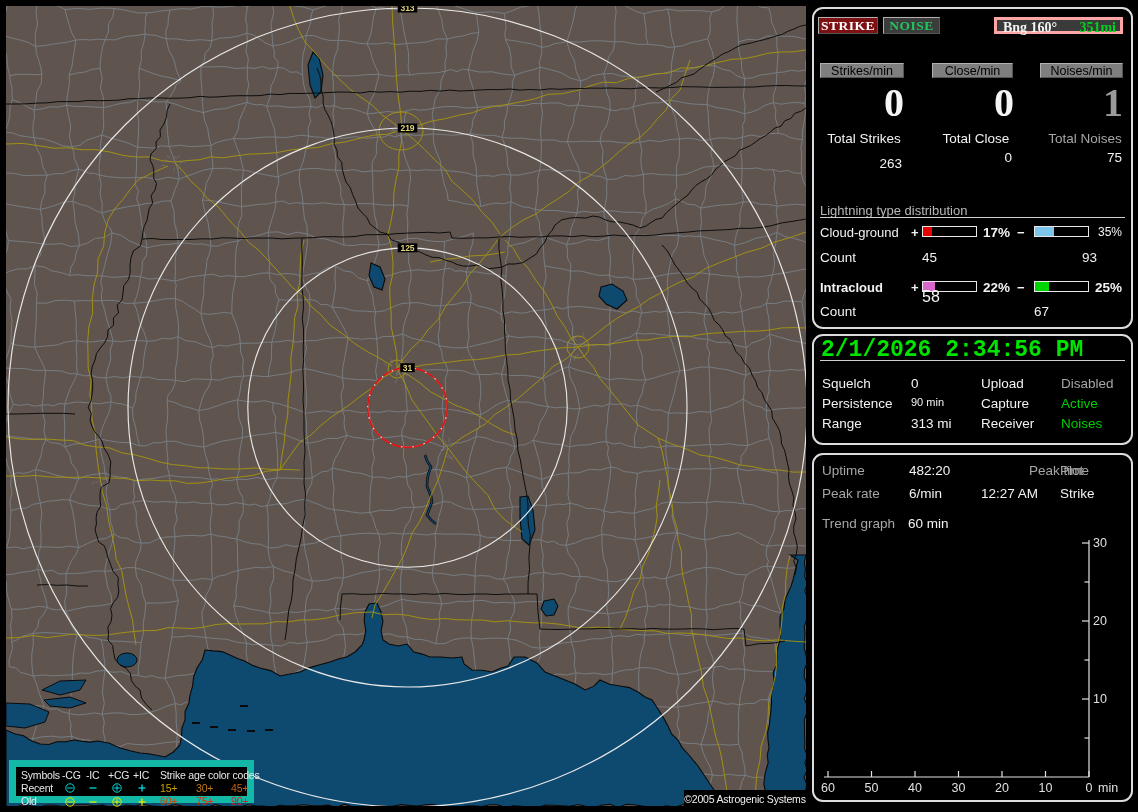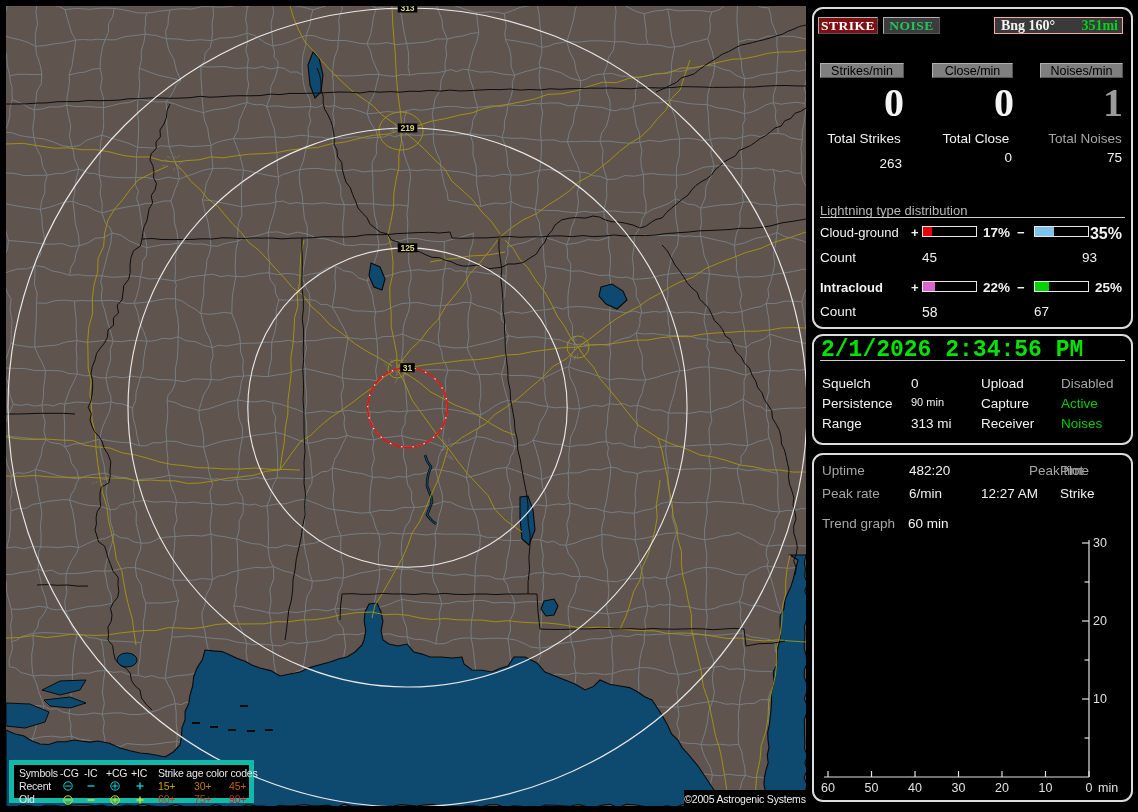--- a/index.html
+++ b/index.html
@@ -55,21 +55,21 @@
     <rect x="397.7" y="3.5" width="19.6" height="9" fill="#000000"></rect>
     <text x="407.5" y="11.4" text-anchor="middle" font-family="Liberation Sans, sans-serif" font-size="8.5" font-weight="bold" fill="#e0d47a">313</text>
     <rect x="397.7" y="123.5" width="19.6" height="9" fill="#000000"></rect>
     <text x="407.5" y="131.4" text-anchor="middle" font-family="Liberation Sans, sans-serif" font-size="8.5" font-weight="bold" fill="#e0d47a">219</text>
     <rect x="397.7" y="243.3" width="19.6" height="9" fill="#000000"></rect>
     <text x="407.5" y="251.2" text-anchor="middle" font-family="Liberation Sans, sans-serif" font-size="8.5" font-weight="bold" fill="#e0d47a">125</text>
     <rect x="400.3" y="363.2" width="14.4" height="9" fill="#000000"></rect>
     <text x="407.5" y="371.1" text-anchor="middle" font-family="Liberation Sans, sans-serif" font-size="8.5" font-weight="bold" fill="#e0d47a">31</text>
     <path d="M10,800 L42,774" stroke="#dcdcdc" stroke-width="1.1" fill="none"></path>
   </svg>
-<div class="abs" style="left:9px;top:760px;width:245px;height:43px;background:#000;border:5px solid #14b8a6;font-size:10.5px;letter-spacing:-0.2px;color:#e8e8e8">
+<div class="abs" style="left:9px;top:760px;width:245px;height:43px;background:#000;border:7px solid #14b8a6;font-size:10.5px;letter-spacing:-0.2px;color:#e8e8e8">
     <div class="lbl" style="left:5px;top:2px">Symbols</div>
     <div class="lbl" style="left:46px;top:2px">-CG</div>
     <div class="lbl" style="left:70px;top:2px">-IC</div>
     <div class="lbl" style="left:92px;top:2px">+CG</div>
     <div class="lbl" style="left:117px;top:2px">+IC</div>
     <div class="lbl" style="left:144px;top:2px">Strike age color codes</div>
     <div class="lbl" style="left:5px;top:15px">Recent</div>
     <div class="lbl" style="left:5px;top:28px">Old</div>
     <svg class="abs" style="left:48.5px;top:16px" width="10" height="10">
       <circle cx="5" cy="5" r="4.2" fill="none" stroke="#00dcdc" stroke-width="1"></circle>
@@ -107,21 +107,21 @@
     <div class="lbl" style="left:180px;top:15px;color:#c07818">30+</div>
     <div class="lbl" style="left:215px;top:15px;color:#c06010">45+</div>
     <div class="lbl" style="left:144px;top:28px;color:#c04810">60+</div>
     <div class="lbl" style="left:180px;top:28px;color:#cc3414">75+</div>
     <div class="lbl" style="left:215px;top:28px;color:#dc1814">90+</div>
   </div>
 <div class="abs" style="left:684px;top:790px;width:122px;height:18px;background:#000;color:#f0f0f0;font-size:10.5px;letter-spacing:-0.2px;white-space:nowrap;line-height:18px;text-align:center">©2005 Astrogenic Systems</div>
 <div class="panel" style="top:7px;height:322px"></div>
 <div class="btn3d serif" style="left:818px;top:17px;width:60px;height:17px;background:#7d1012;color:#fff;font-size:13.5px;font-weight:bold;letter-spacing:0.5px">STRIKE</div>
 <div class="btn3d serif" style="left:883px;top:17px;width:57px;height:17px;background:#3c3c3c;color:#22c55e;font-size:13.5px;font-weight:bold;letter-spacing:0.5px">NOISE</div>
-<div class="abs serif" style="left:994px;top:17px;width:129px;height:17px;background:#3a3a3a;border:1px solid #fca5a5;font-weight:bold;font-size:14px;line-height:15px">
+<div class="abs serif" style="left:994px;top:17px;width:129px;height:17px;background:#3a3a3a;border:3px solid #fca5a5;font-weight:bold;font-size:14px;line-height:15px">
     <span style="position:absolute;left:6px">Bng 160°</span>
     <span style="position:absolute;right:4px;color:#00d41c">351mi</span>
   </div>
 <div class="btn3d" style="left:820px;top:63px;width:84px;height:15px;background:#7f7f7f;color:#000">Strikes/min</div>
 <div class="btn3d" style="left:932px;top:63px;width:81px;height:15px;background:#7f7f7f;color:#000">Close/min</div>
 <div class="btn3d" style="left:1040px;top:63px;width:83px;height:15px;background:#7f7f7f;color:#000">Noises/min</div>
 <div class="abs r serif" style="left:804px;top:79px;width:100px;font-size:40px;font-weight:bold;color:#f4f4f4">0</div>
 <div class="abs r serif" style="left:914px;top:79px;width:100px;font-size:40px;font-weight:bold;color:#f4f4f4">0</div>
 <div class="abs r serif" style="left:1023px;top:79px;width:100px;font-size:40px;font-weight:bold;color:#9a9a9a">1</div>
 <div class="abs" style="left:825px;top:131px;width:78px;text-align:center;font-size:13.5px">Total Strikes</div>
@@ -135,37 +135,37 @@
 <div class="abs" style="left:820px;top:225px;font-size:13px;font-weight:normal">Cloud-ground</div>
 <div class="abs" style="left:911px;top:225px;font-weight:bold">+</div>
 <div class="bar" style="left:922px;top:226px">
     <div style="width:9px;background:#e80000"></div>
   </div>
 <div class="abs r" style="left:940px;top:225px;width:70px;font-size:13.5px;font-weight:bold">17%</div>
 <div class="abs" style="left:1017px;top:225px;font-weight:bold">−</div>
 <div class="bar" style="left:1034px;top:226px">
     <div style="width:19px;background:#7cc4ea"></div>
   </div>
-<div class="abs r" style="left:1052px;top:225px;width:70px;font-size:16px;font-weight:bold">35%</div>
+<div class="abs r" style="left:1052px;top:225px;width:70px;font-size:12px;font-weight:normal">35%</div>
 <div class="abs" style="left:820px;top:250px;font-size:13.5px">Count</div>
 <div class="abs" style="left:922px;top:250px;font-size:13.5px">45</div>
 <div class="abs" style="left:1082px;top:250px;font-size:13.5px">93</div>
 <div class="abs" style="left:820px;top:280px;font-size:13px;font-weight:bold">Intracloud</div>
 <div class="abs" style="left:911px;top:280px;font-weight:bold">+</div>
 <div class="bar" style="left:922px;top:281px">
     <div style="width:12px;background:#d966cc"></div>
   </div>
 <div class="abs r" style="left:940px;top:280px;width:70px;font-size:13.5px;font-weight:bold">22%</div>
 <div class="abs" style="left:1017px;top:280px;font-weight:bold">−</div>
 <div class="bar" style="left:1034px;top:281px">
     <div style="width:14px;background:#00d400"></div>
   </div>
 <div class="abs r" style="left:1052px;top:280px;width:70px;font-size:13.5px;font-weight:bold">25%</div>
 <div class="abs" style="left:820px;top:304px;font-size:13.5px">Count</div>
-<div class="abs" style="left:922px;top:304px;font-size:14px">58</div>
+<div class="abs" style="left:922px;top:288px;font-size:16px">58</div>
 <div class="abs" style="left:1034px;top:304px;font-size:13.5px">67</div>
 <div class="panel" style="top:334px;height:111px"></div>
 <div class="abs" style="left:821px;top:337px;font-family:Liberation Mono, monospace;font-size:23px;font-weight:bold;color:#00e400">2/1/2026 2:34:56 PM</div>
 <div class="abs" style="left:820px;top:360px;width:305px;border-top:1px solid #cfcfcf"></div>
 <div class="abs" style="left:822px;top:376px;font-size:13.5px">Squelch</div>
 <div class="abs" style="left:911px;top:376px;font-size:13.5px">0</div>
 <div class="abs" style="left:981px;top:376px;font-size:13.5px">Upload</div>
 <div class="abs" style="left:1061px;top:376px;font-size:13.5px"><span class="gray">Disabled</span></div>
 <div class="abs" style="left:822px;top:396px;font-size:13.5px">Persistence</div>
 <div class="abs" style="left:911px;top:396px;font-size:11px">90 min</div>

